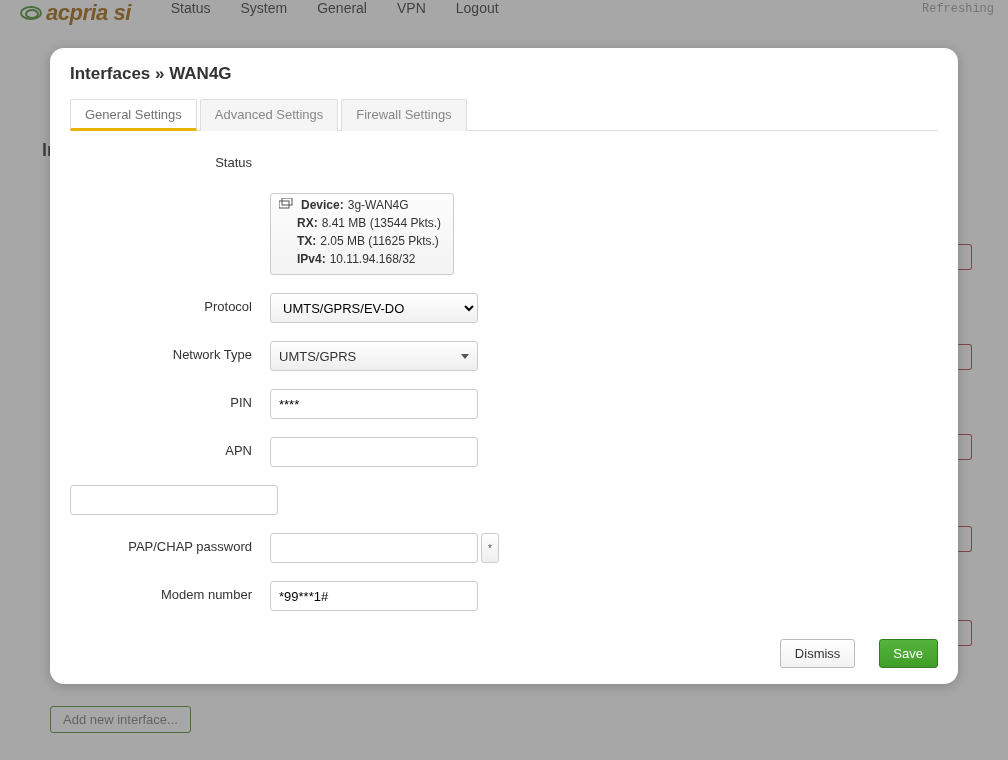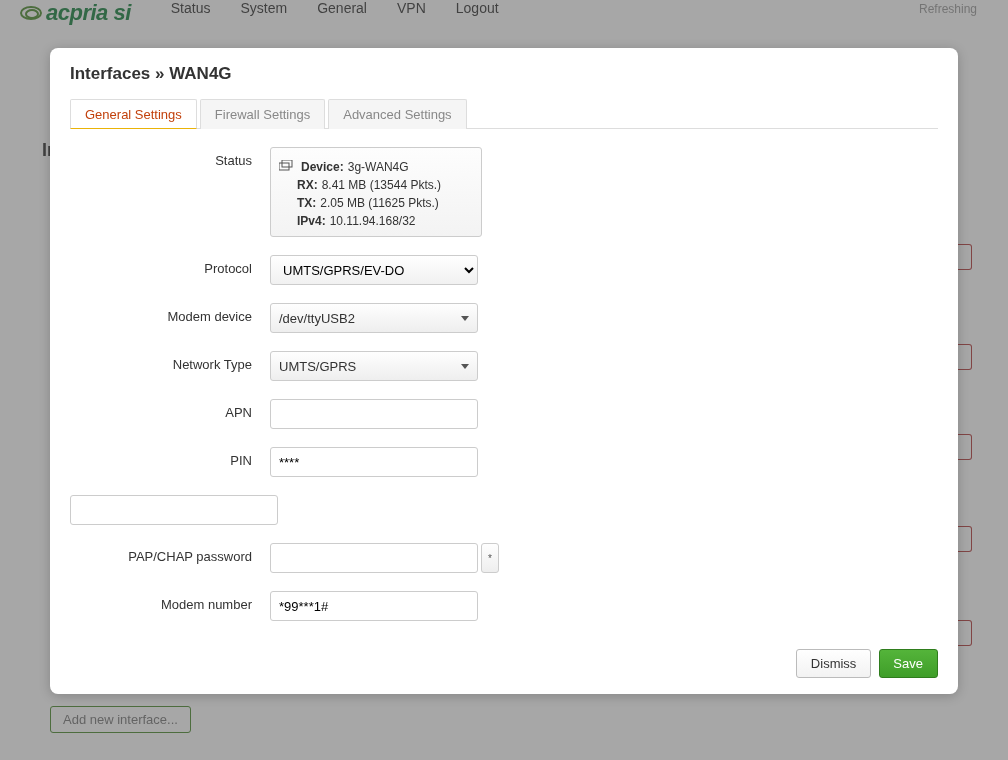--- a/index.html
+++ b/index.html
@@ -28,21 +28,21 @@
       background: #fff;
       display: flex;
       align-items: flex-start;
       padding: 0 20px;
       gap: 20px;
     }
     .logo {
       font-weight: bold;
       font-style: italic;
       font-size: 22px;
-      color: #15803d;
+      color: #a16207;
       letter-spacing: -0.5px;
       margin-right: 20px;
       display: flex;
       align-items: center;
       gap: 4px;
     }
     .logo-icon {
       width: 22px;
       height: 14px;
       border: 2px solid #4a8a2c;
@@ -57,24 +57,25 @@
       border-radius:50%;
     }
     .nav-links {
       display: flex;
       gap: 30px;
       color: #333;
       font-size: 14px;
     }
     .refreshing {
       position: absolute;
-      right: 31px;
+      right: 14px;
       top: 2px;
       color: #999;
       font-size: 12px;
+      font-family: Liberation Mono, monospace;
     }
     .bg-heading {
       position: absolute;
       left: 42px;
       top: 140px;
       font-size: 18px;
       font-weight: bold;
       color: #333;
     }
     .bg-addnew {
@@ -103,21 +104,21 @@
       inset: 0;
       background: rgba(80,80,80,0.5);
     }
     
     .modal {
       position: absolute;
       left: 50px;
       right: 50px;
       top: 48px;
       background: #fff;
-      border-radius: 8px;
+      border-radius: 14px;
       padding: 16px 20px 16px 20px;
       box-shadow: 0 2px 12px rgba(0,0,0,0.2);
     }
     .modal h2 {
       font-size: 17px;
       font-weight: bold;
       color: #333;
       margin-bottom: 14px;
     }
     
@@ -134,22 +135,22 @@
       color: #888;
       font-size: 13px;
       cursor: pointer;
       margin-right: 3px;
       border-radius: 2px 2px 0 0;
       position: relative;
       top: 1px;
     }
     .tab.active {
       background: #fff;
-      color: #c2410c;
-      border-bottom: 1px solid #eab308;
+      color: #737373;
+      border-bottom: 3px solid #eab308;
     }
     
     .form-row {
       display: flex;
       align-items: flex-start;
       margin-bottom: 18px;
     }
     .form-label {
       width: 200px;
       text-align: right;
@@ -158,24 +159,25 @@
       color: #333;
       font-size: 13px;
     }
     .form-control {
       flex: 0 0 auto;
     }
     .status-box {
       border: 1px solid #ccc;
       background: linear-gradient(#fdfdfd,#f3f3f3);
       border-radius: 3px;
-      padding: 10px 10px 6px 8px;
-      width: 212px;
+      padding: 2px 10px 6px 8px;
+      width: 184px;
       line-height: 1.5;
       font-size: 12px;
+      margin-top: 44px;
     }
     .status-box .row {
       display:flex;
       gap:4px;
     }
     .status-box .lbl{ font-weight: bold; }
     .net-icon{
       width:14px; height:12px;
       display:inline-block;
       margin-right:4px;
@@ -220,21 +222,21 @@
       background:linear-gradient(#fefefe,#eee);
       display:flex;align-items:center;justify-content:center;
       cursor:pointer;
       font-size:10px;
       color:#555;
     }
     
     .modal-footer{
       display:flex;
       justify-content:flex-end;
-      gap:8px;
+      gap:24px;
       margin-top: 28px;
     }
     .btn{
       padding: 6px 14px;
       border-radius:3px;
       font-size:13px;
       cursor:pointer;
     }
     .btn-default{
       background:linear-gradient(#fff,#f2f2f2);
@@ -275,22 +277,22 @@
   <div class="bg-addnew">Add new interface...</div>
 </div>
 
 <div class="overlay"></div>
 
 <div class="modal">
   <h2>Interfaces » WAN4G</h2>
 
   <div class="tabs">
     <div class="tab active">General Settings</div>
+    <div class="tab">Advanced Settings</div>
     <div class="tab">Firewall Settings</div>
-    <div class="tab">Advanced Settings</div>
   </div>
 
   <div class="form-row">
     <div class="form-label">Status</div>
     <div class="form-control">
       <div class="status-box">
         <div class="row">
           <span class="net-icon">
             <svg viewBox="0 0 14 12">
                 <rect x="0" y="3" width="10" height="7" fill="none" stroke="#555"></rect>
@@ -319,51 +321,42 @@
   <div class="form-row">
     <div class="form-label">Protocol</div>
     <div class="form-control">
       <select class="sel">
         <option>UMTS/GPRS/EV-DO</option>
       </select>
     </div>
   </div>
 
 
-  <div class="form-row">
-    <div class="form-label">Modem device</div>
-    <div class="form-control">
-      <div class="combo">
-        <span>/dev/ttyUSB2</span>
-        <span class="caret"></span>
-      </div>
-    </div>
-  </div>
 
   <div class="form-row">
     <div class="form-label">Network Type</div>
     <div class="form-control">
       <div class="combo">
         <span>UMTS/GPRS</span>
         <span class="caret"></span>
       </div>
     </div>
   </div>
 
   <div class="form-row">
+    <div class="form-label">PIN</div>
+    <div class="form-control">
+      <input class="txt" type="text" value="****" style="">
+    </div>
+  </div>
+
+  <div class="form-row">
     <div class="form-label">APN</div>
     <div class="form-control">
       <input class="txt" type="text" value="" style="">
-    </div>
-  </div>
-
-  <div class="form-row">
-    <div class="form-label">PIN</div>
-    <div class="form-control">
-      <input class="txt" type="text" value="****" style="">
     </div>
   </div>
 
   <div class="form-row">
     <div class="form-control">
       <input class="txt" type="text" value="" style="">
     </div>
   </div>
 
   <div class="form-row">

